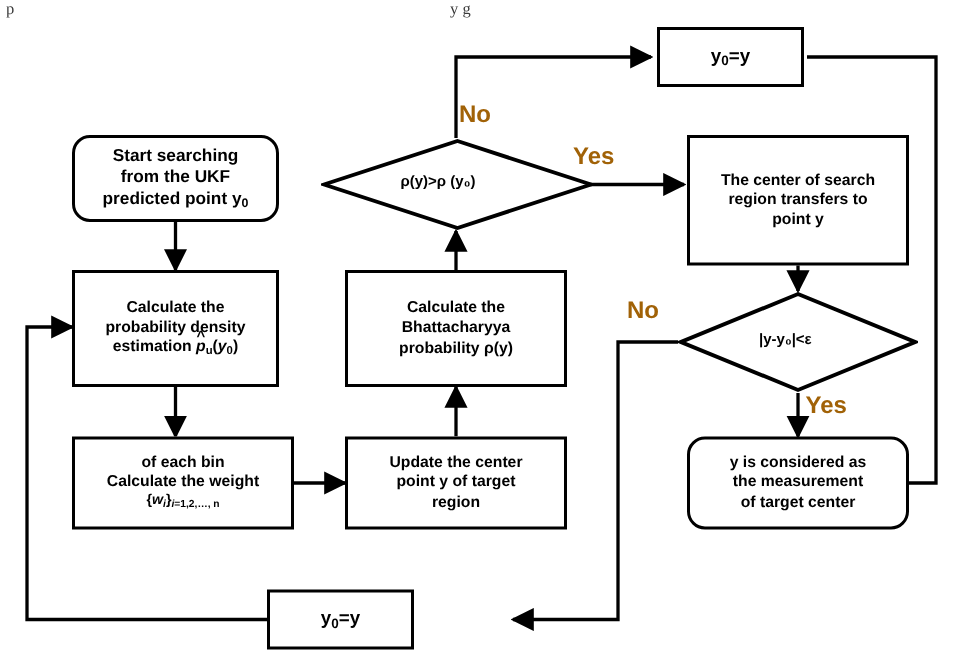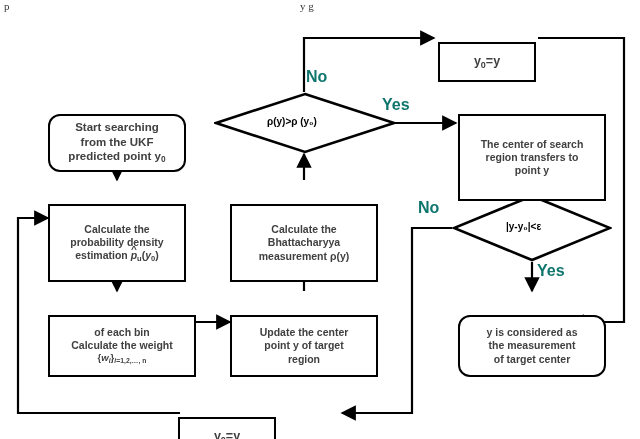--- a/index.html
+++ b/index.html
@@ -25,24 +25,23 @@
   .node {
     position: absolute;
     box-sizing: border-box;
     border: 2px solid #000000;
     background: #ffffff;
     display: flex;
     align-items: center;
     justify-content: center;
     text-align: center;
     font-weight: bold;
-    color: #404040;
+    color: #000000;
     line-height: 1.25;
     z-index: 3;
-    margin-top: 24px;
   }
   .node.terminal { border-radius: 12px; }
   .node .lines { width: 100%; padding: 0 4px; box-sizing: border-box; }
   .node .lines > div { white-space: nowrap; }
   .fs-11 { font-size: 10.5px; }
   .fs-12 { font-size: 11.5px; }
   .fs-13 { font-size: 12.5px; }
 
   .diamond-label {
     position: absolute;
@@ -50,21 +49,21 @@
     font-weight: bold;
     font-size: 10px;
     color: #000000;
     white-space: nowrap;
   }
   .branch-label {
     position: absolute;
     z-index: 4;
     font-weight: bold;
     font-size: 16px;
-    color: #0f766e;
+    color: #a16207;
     white-space: nowrap;
   }
   sub { font-size: 0.72em; vertical-align: -0.28em; }
   .ital { font-style: italic; }
   .hat-wrap { position: relative; display: inline-block; }
   .hat-wrap .hat {
     position: absolute;
     left: 0; right: 0;
     top: -0.62em;
     text-align: center;
@@ -150,21 +149,21 @@
       <div>Update the center</div>
       <div>point y of target</div>
       <div>region</div>
     </div>
   </div>
 
   <div class="node fs-11" style="left:230px; top:180px; width:148px; height:78px;">
     <div class="lines">
       <div>Calculate the</div>
       <div>Bhattacharyya</div>
-      <div>measurement ρ(y)</div>
+      <div>probability ρ(y)</div>
     </div>
   </div>
 
   <svg style="position:absolute; left:214px; top:92px; width:182px; height:62px; z-index:3;" viewBox="0 0 182 62">
     <polygon points="91,2 180,31 91,60 2,31" fill="#ffffff" stroke="#000000" stroke-width="2.6"></polygon>
   </svg>
   <div class="diamond-label" style="left:267px; top:116px;">ρ(y)&gt;ρ (y₀)</div>
 
   <svg style="position:absolute; left:452px; top:194px; width:160px; height:68px; z-index:3;" viewBox="0 0 160 68">
     <polygon points="80,2 158,34 80,66 2,34" fill="#ffffff" stroke="#000000" stroke-width="2.6"></polygon>

